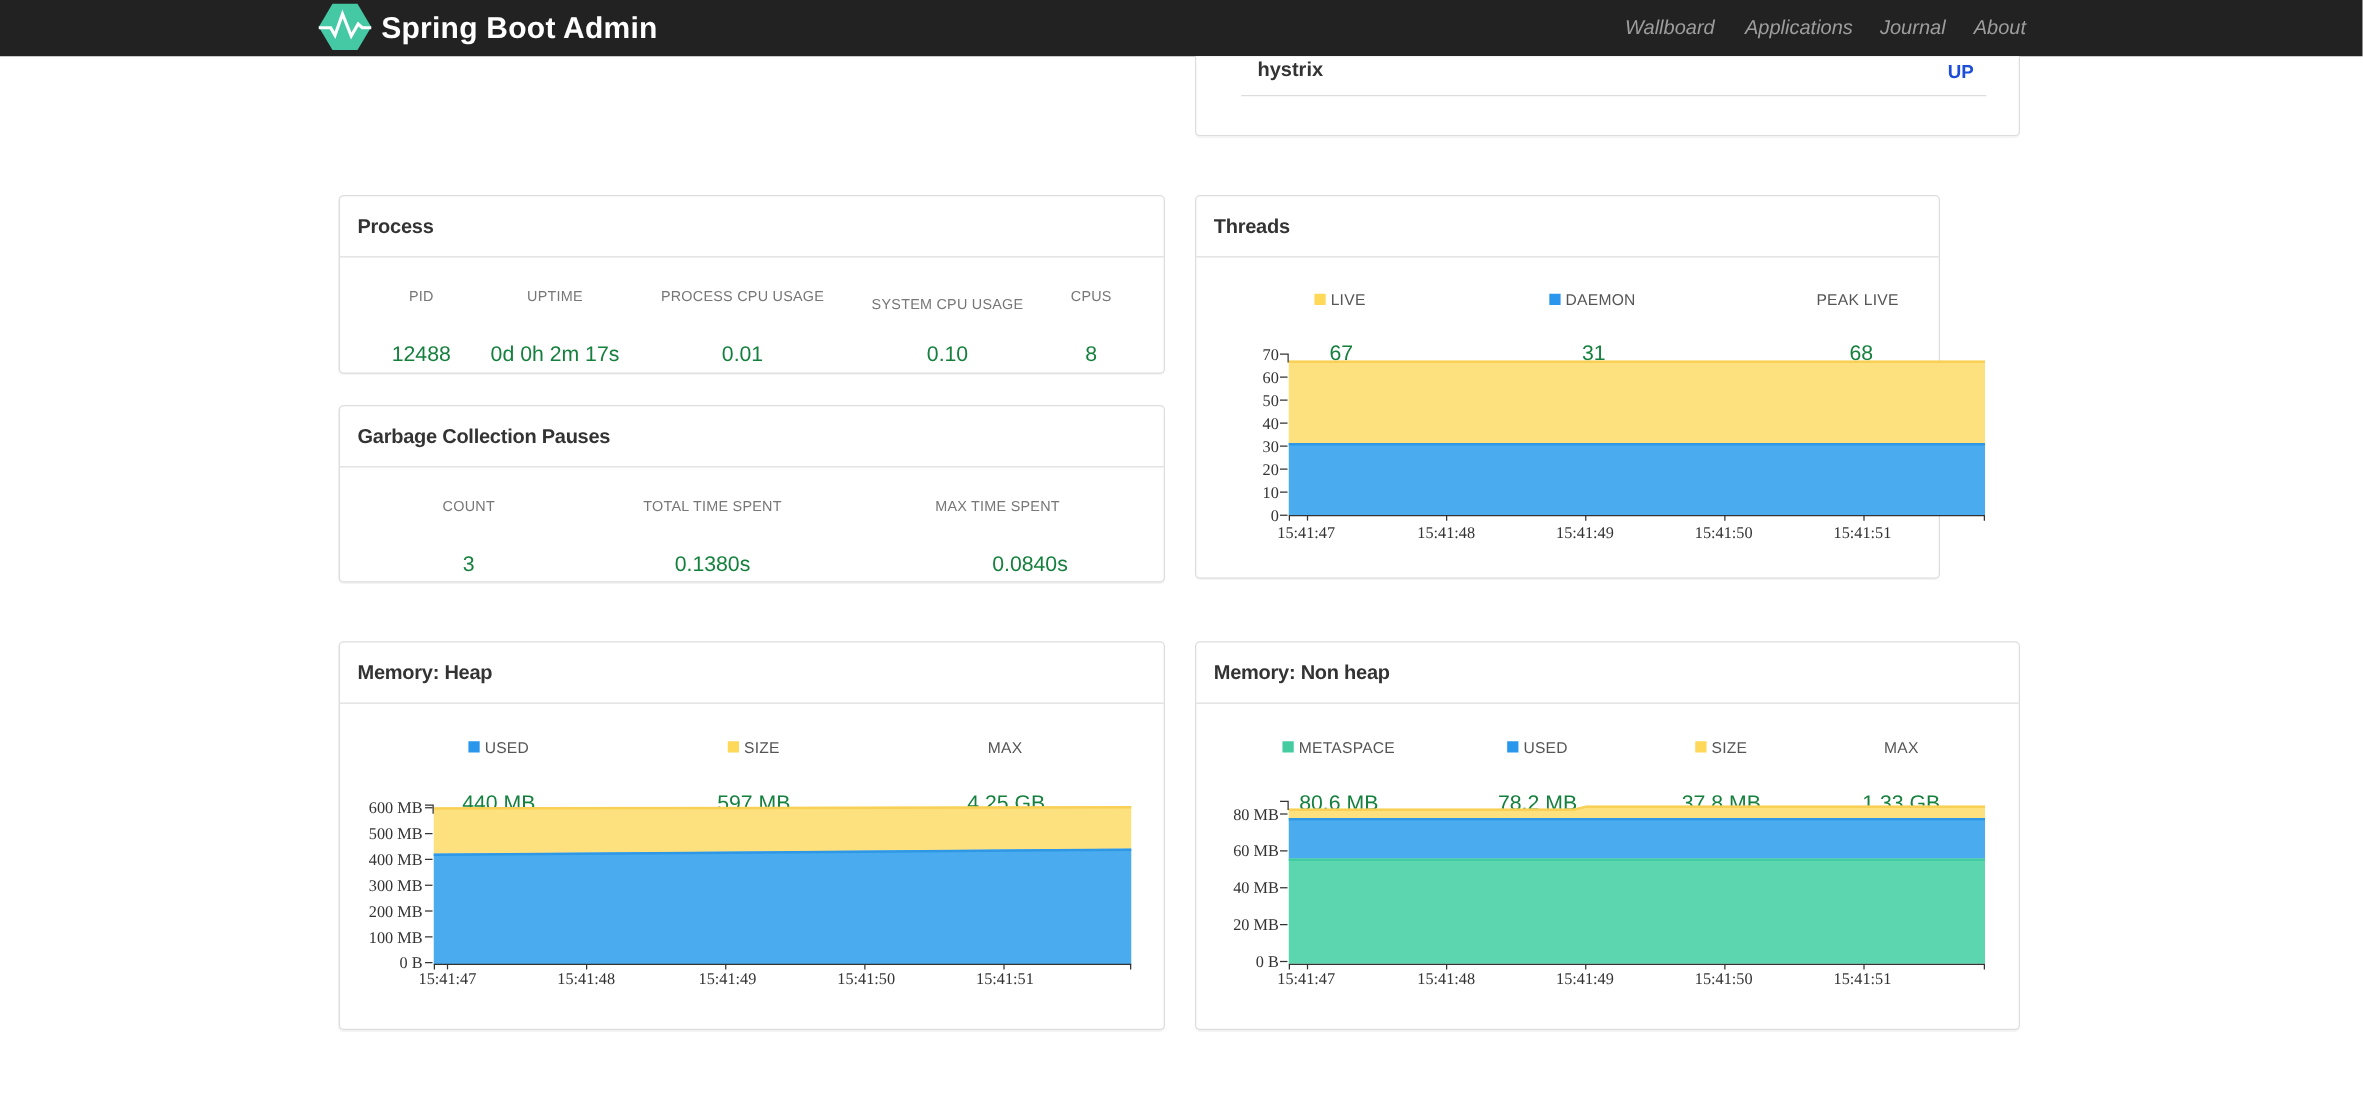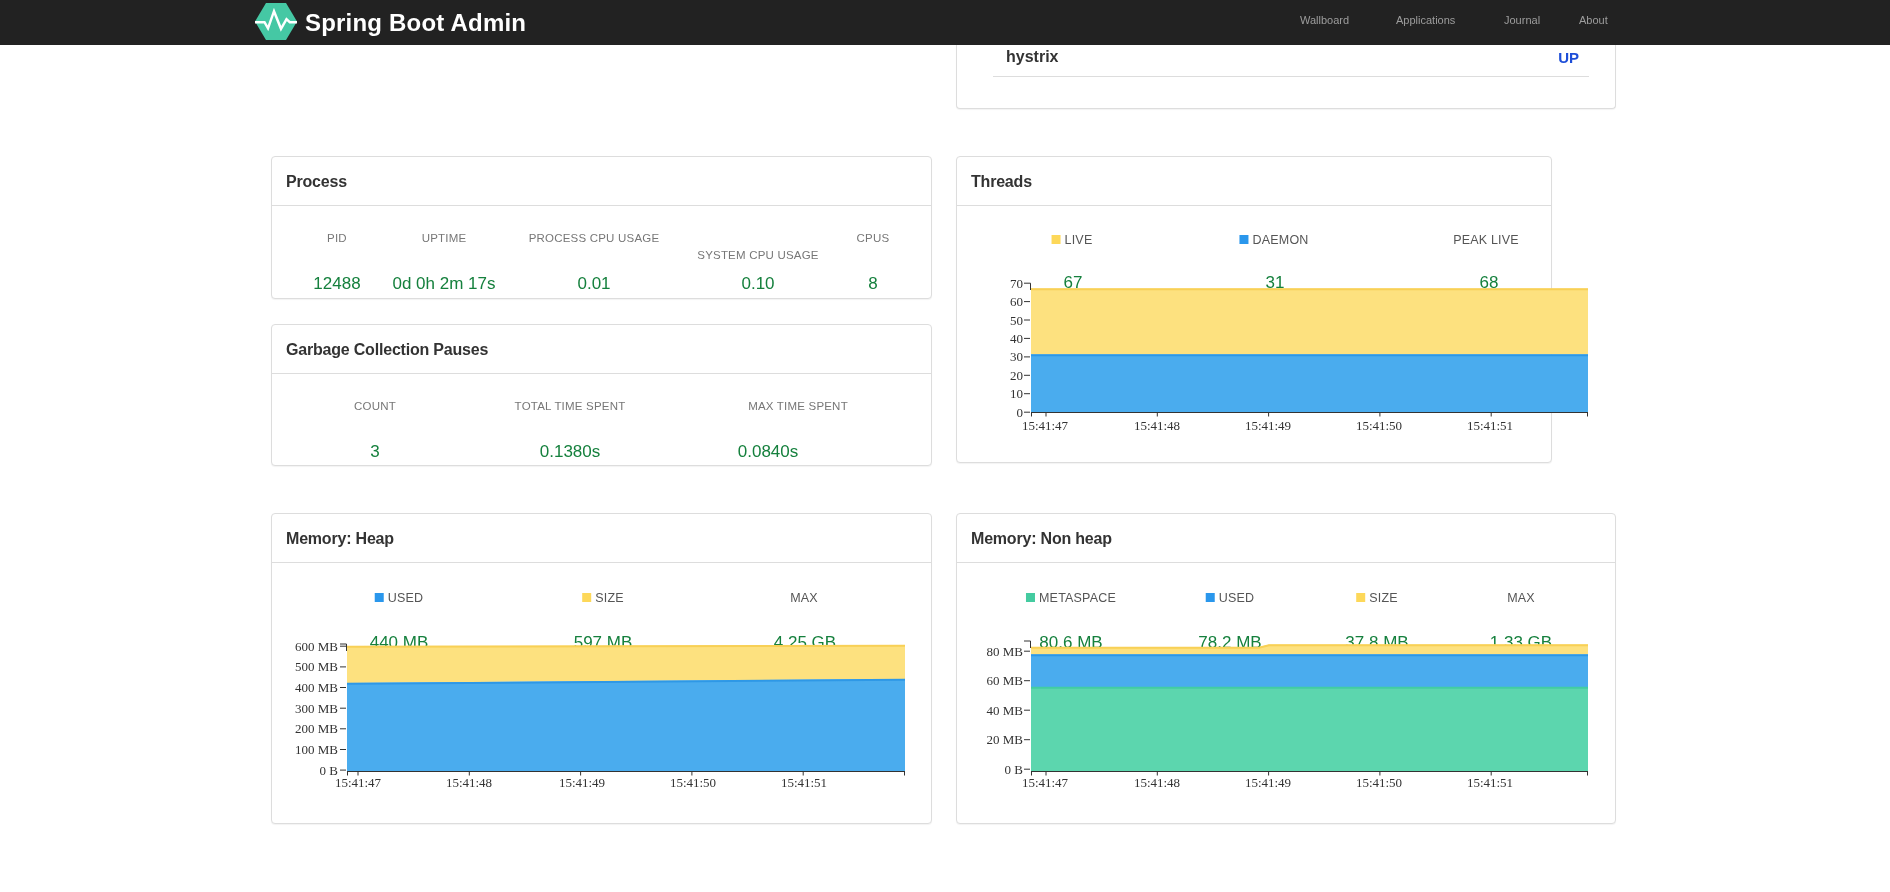--- a/index.html
+++ b/index.html
@@ -1,20 +1,20 @@
 <!DOCTYPE html>
 <html><head>
 <meta charset="utf-8">
 <style>
   * { margin:0; padding:0; box-sizing:border-box; }
   html,body { background:#fff; }
   body { font-family:"Liberation Sans", sans-serif; width:1890px; height:892px; position:relative; overflow:hidden; }
   .navbar { position:absolute; left:0; top:0; width:1890px; height:45px; background:#222; }
   .brand { position:absolute; left:305px; top:9px; color:#fff; font-size:24px; font-weight:bold; letter-spacing:0.2px; }
-  .navlink { position:absolute; top:14px; color:#9d9d9d; font-size:11px; }
+  .navlink { position:absolute; top:14px; color:#9d9d9d; font-size:16px;font-style:italic; }
   .panel { position:absolute; background:#fff; border:1px solid #ddd; border-radius:4px; box-shadow:0 1px 1px rgba(0,0,0,0.05); }
   .ptitle { position:absolute; left:14px; top:16px; font-size:16px; font-weight:bold; color:#333; letter-spacing:-0.2px; }
   .pdiv { position:absolute; left:0; right:0; top:48px; border-top:1px solid #ddd; }
   .lbl { position:absolute; transform:translateX(-50%); font-size:11.5px; color:#777; letter-spacing:0.2px; white-space:nowrap; }
   .val { position:absolute; transform:translateX(-50%); font-size:17px; color:#15803d; white-space:nowrap;margin-top:18px; }
   .li  { position:absolute; transform:translateX(-50%); font-size:12.5px; color:#555; letter-spacing:0.2px; white-space:nowrap; }
   .sq  { display:inline-block; width:9px; height:9px; margin-right:4px; }
   .csvg { position:absolute; }
   .csvg text { font-family:"Liberation Serif", serif; font-size:13px; fill:#333; }
 </style>
@@ -38,38 +38,38 @@
   <div style="position:absolute; right:36px; top:4px; font-size:15px; font-weight:bold; color:#1d4ed8;">UP</div>
   <div style="position:absolute; left:36px; right:26px; top:31px; border-top:1px solid #ddd;"></div>
 </div>
 
 <div class="panel" style="left:271px; top:156px; width:661px; height:143px;">
   <div class="ptitle">Process</div>
   <div class="pdiv"></div>
   <div class="lbl" style="left:65px;  top:75px;">PID</div>
   <div class="lbl" style="left:172px; top:75px;">UPTIME</div>
   <div class="lbl" style="left:322px; top:75px;">PROCESS CPU USAGE</div>
-  <div class="lbl" style="left:486px; top:92px;text-align:right;">SYSTEM CPU USAGE</div>
+  <div class="lbl" style="left:486px; top:81px;text-align:right;">SYSTEM CPU USAGE</div>
   <div class="lbl" style="left:601px; top:75px;">CPUS</div>
   <div class="val" style="left:65px;  top:99px;">12488</div>
   <div class="val" style="left:172px; top:99px;">0d 0h 2m 17s</div>
   <div class="val" style="left:322px; top:99px;">0.01</div>
   <div class="val" style="left:486px; top:99px;">0.10</div>
   <div class="val" style="left:601px; top:99px;">8</div>
 </div>
 
 <div class="panel" style="left:271px; top:324px; width:661px; height:142px;">
   <div class="ptitle">Garbage Collection Pauses</div>
   <div class="pdiv"></div>
   <div class="lbl" style="left:103px; top:75px;">COUNT</div>
   <div class="lbl" style="left:298px; top:75px;">TOTAL TIME SPENT</div>
   <div class="lbl" style="left:526px; top:75px;">MAX TIME SPENT</div>
   <div class="val" style="left:103px; top:99px;">3</div>
   <div class="val" style="left:298px; top:99px;">0.1380s</div>
-  <div class="val" style="left:496px; top:99px;text-align:center;">0.0840s</div>
+  <div class="val" style="left:552px; top:99px;text-align:center;">0.0840s</div>
 </div>
 
 <div class="panel" style="left:956px; top:156px; width:596px; height:307px;">
   <div class="ptitle">Threads</div>
   <div class="pdiv"></div>
   <div class="li" style="left:115px; top:76px;"><span class="sq" style="background:#fdd859"></span>LIVE</div>
   <div class="li" style="left:317px; top:76px;"><span class="sq" style="background:#2a97ec"></span>DAEMON</div>
   <div class="li" style="left:529px; top:76px;">PEAK LIVE</div>
   <div class="val" style="left:116px; top:98px;">67</div>
   <div class="val" style="left:318px; top:98px;">31</div>

